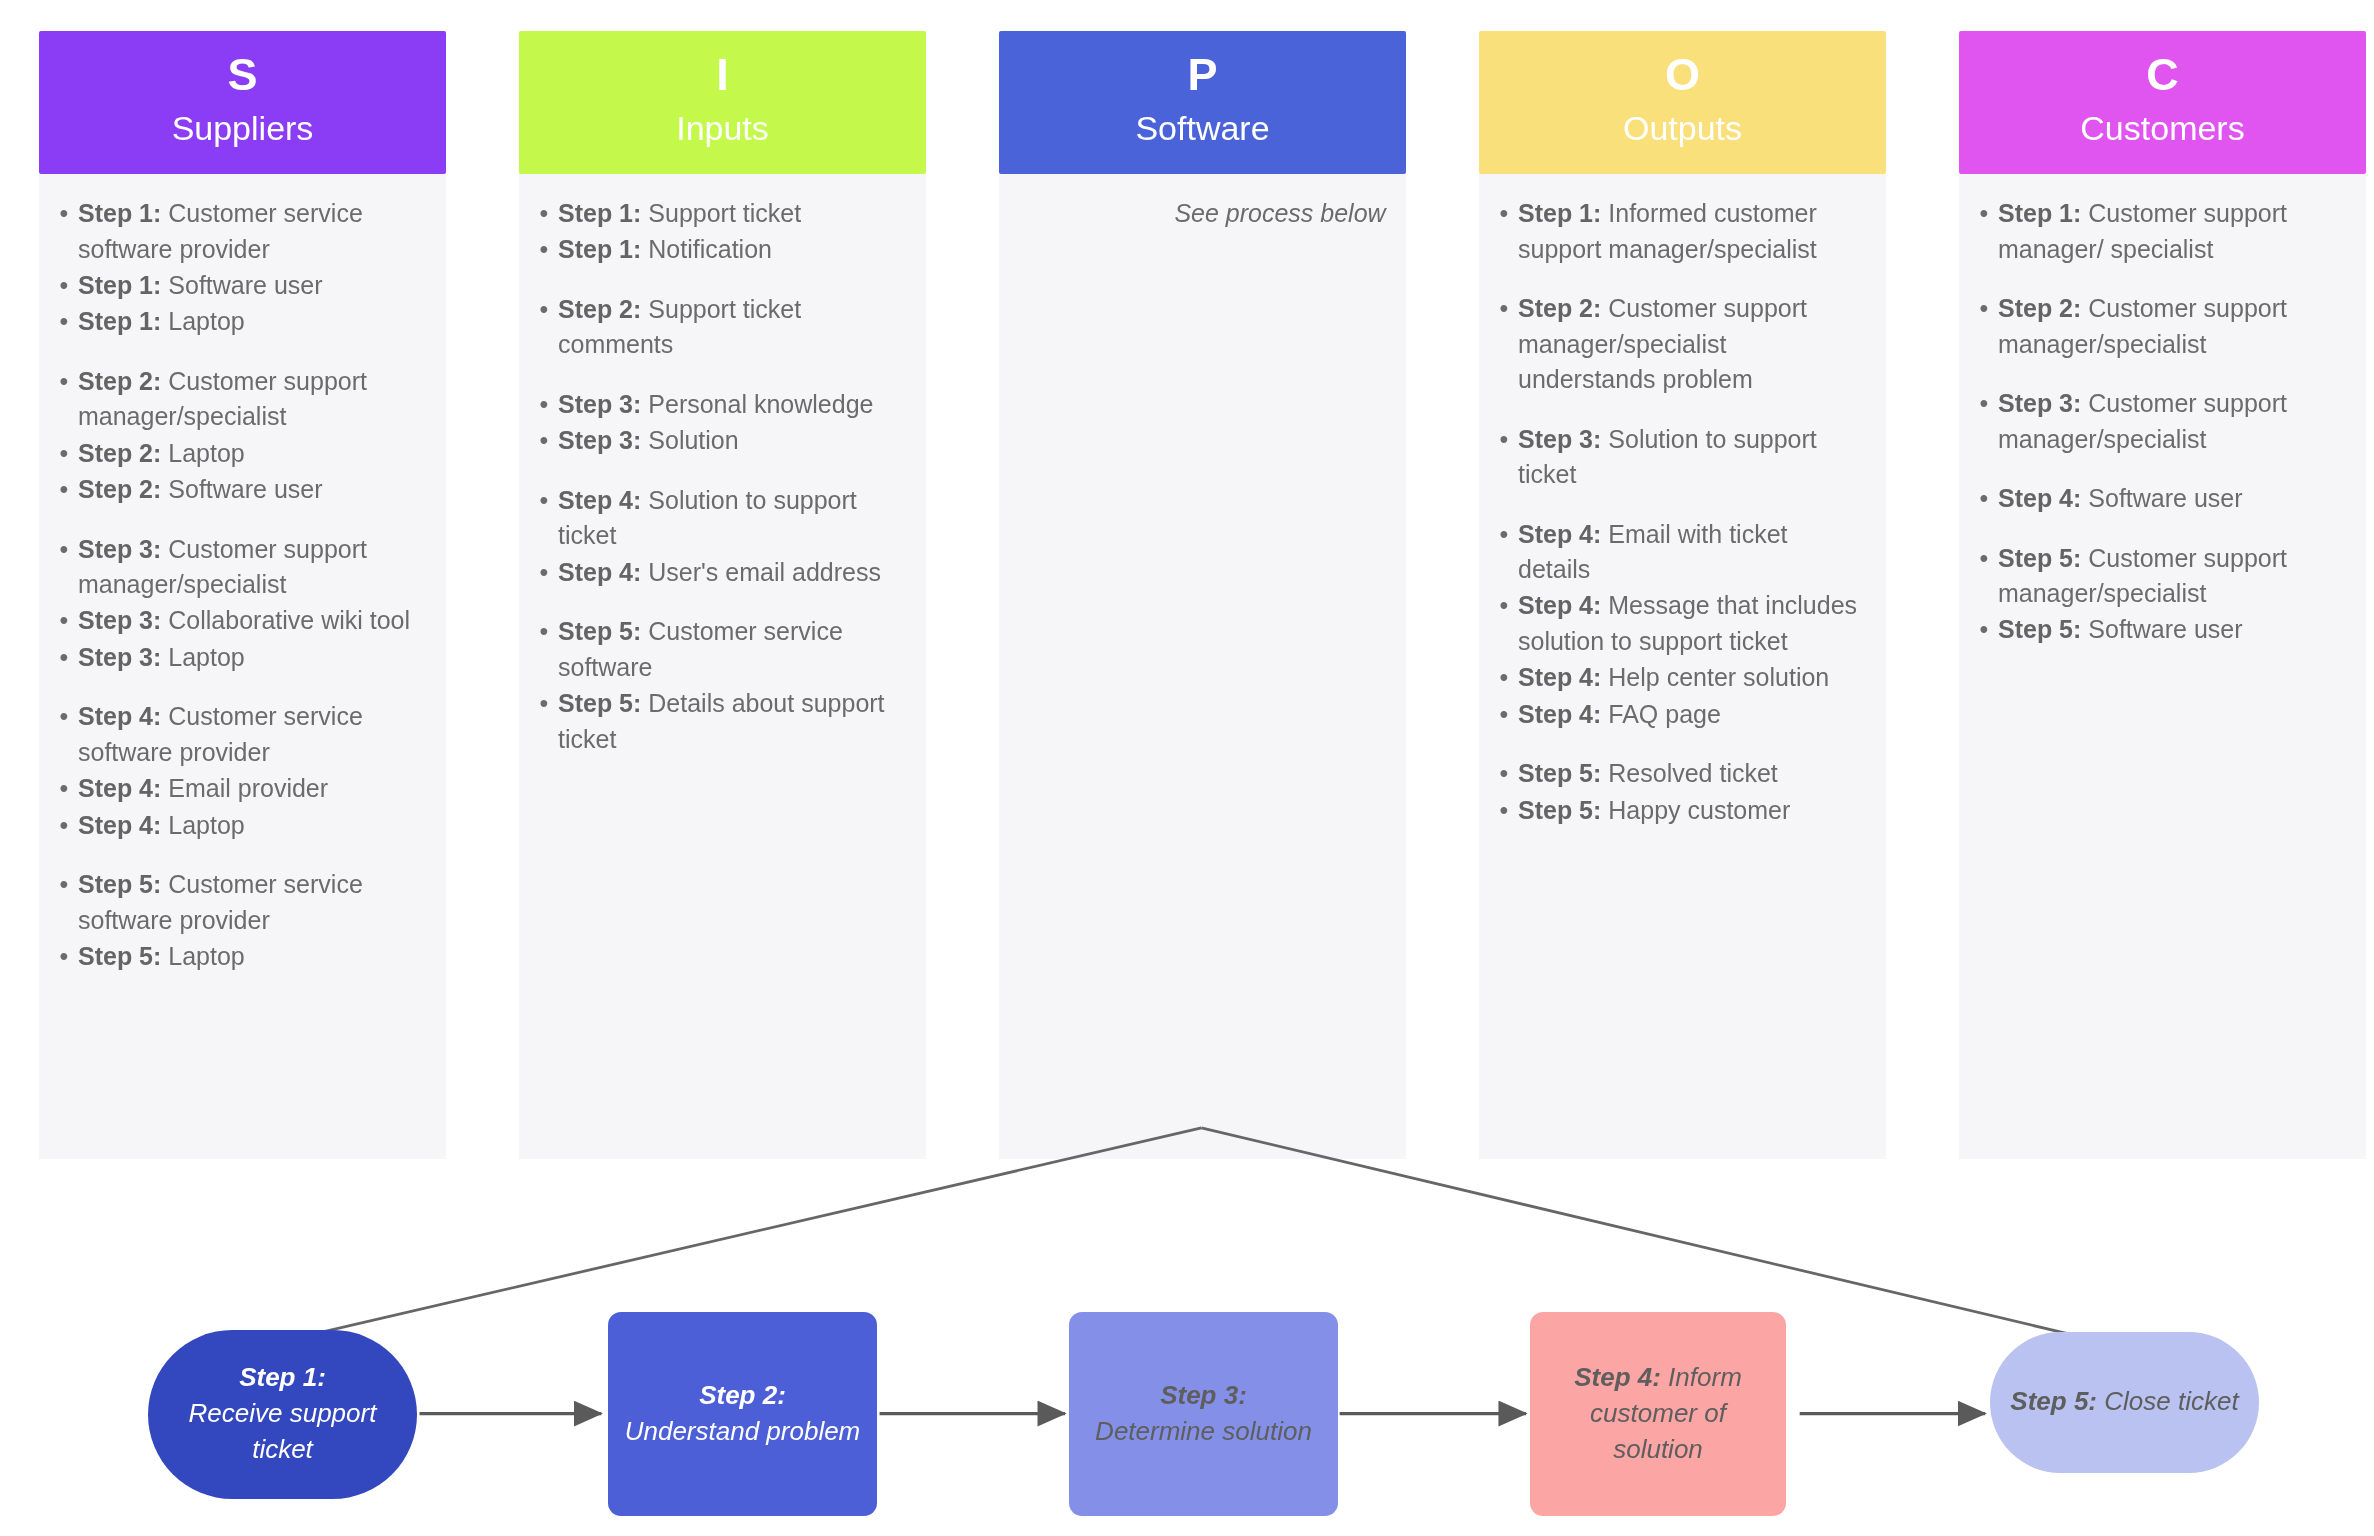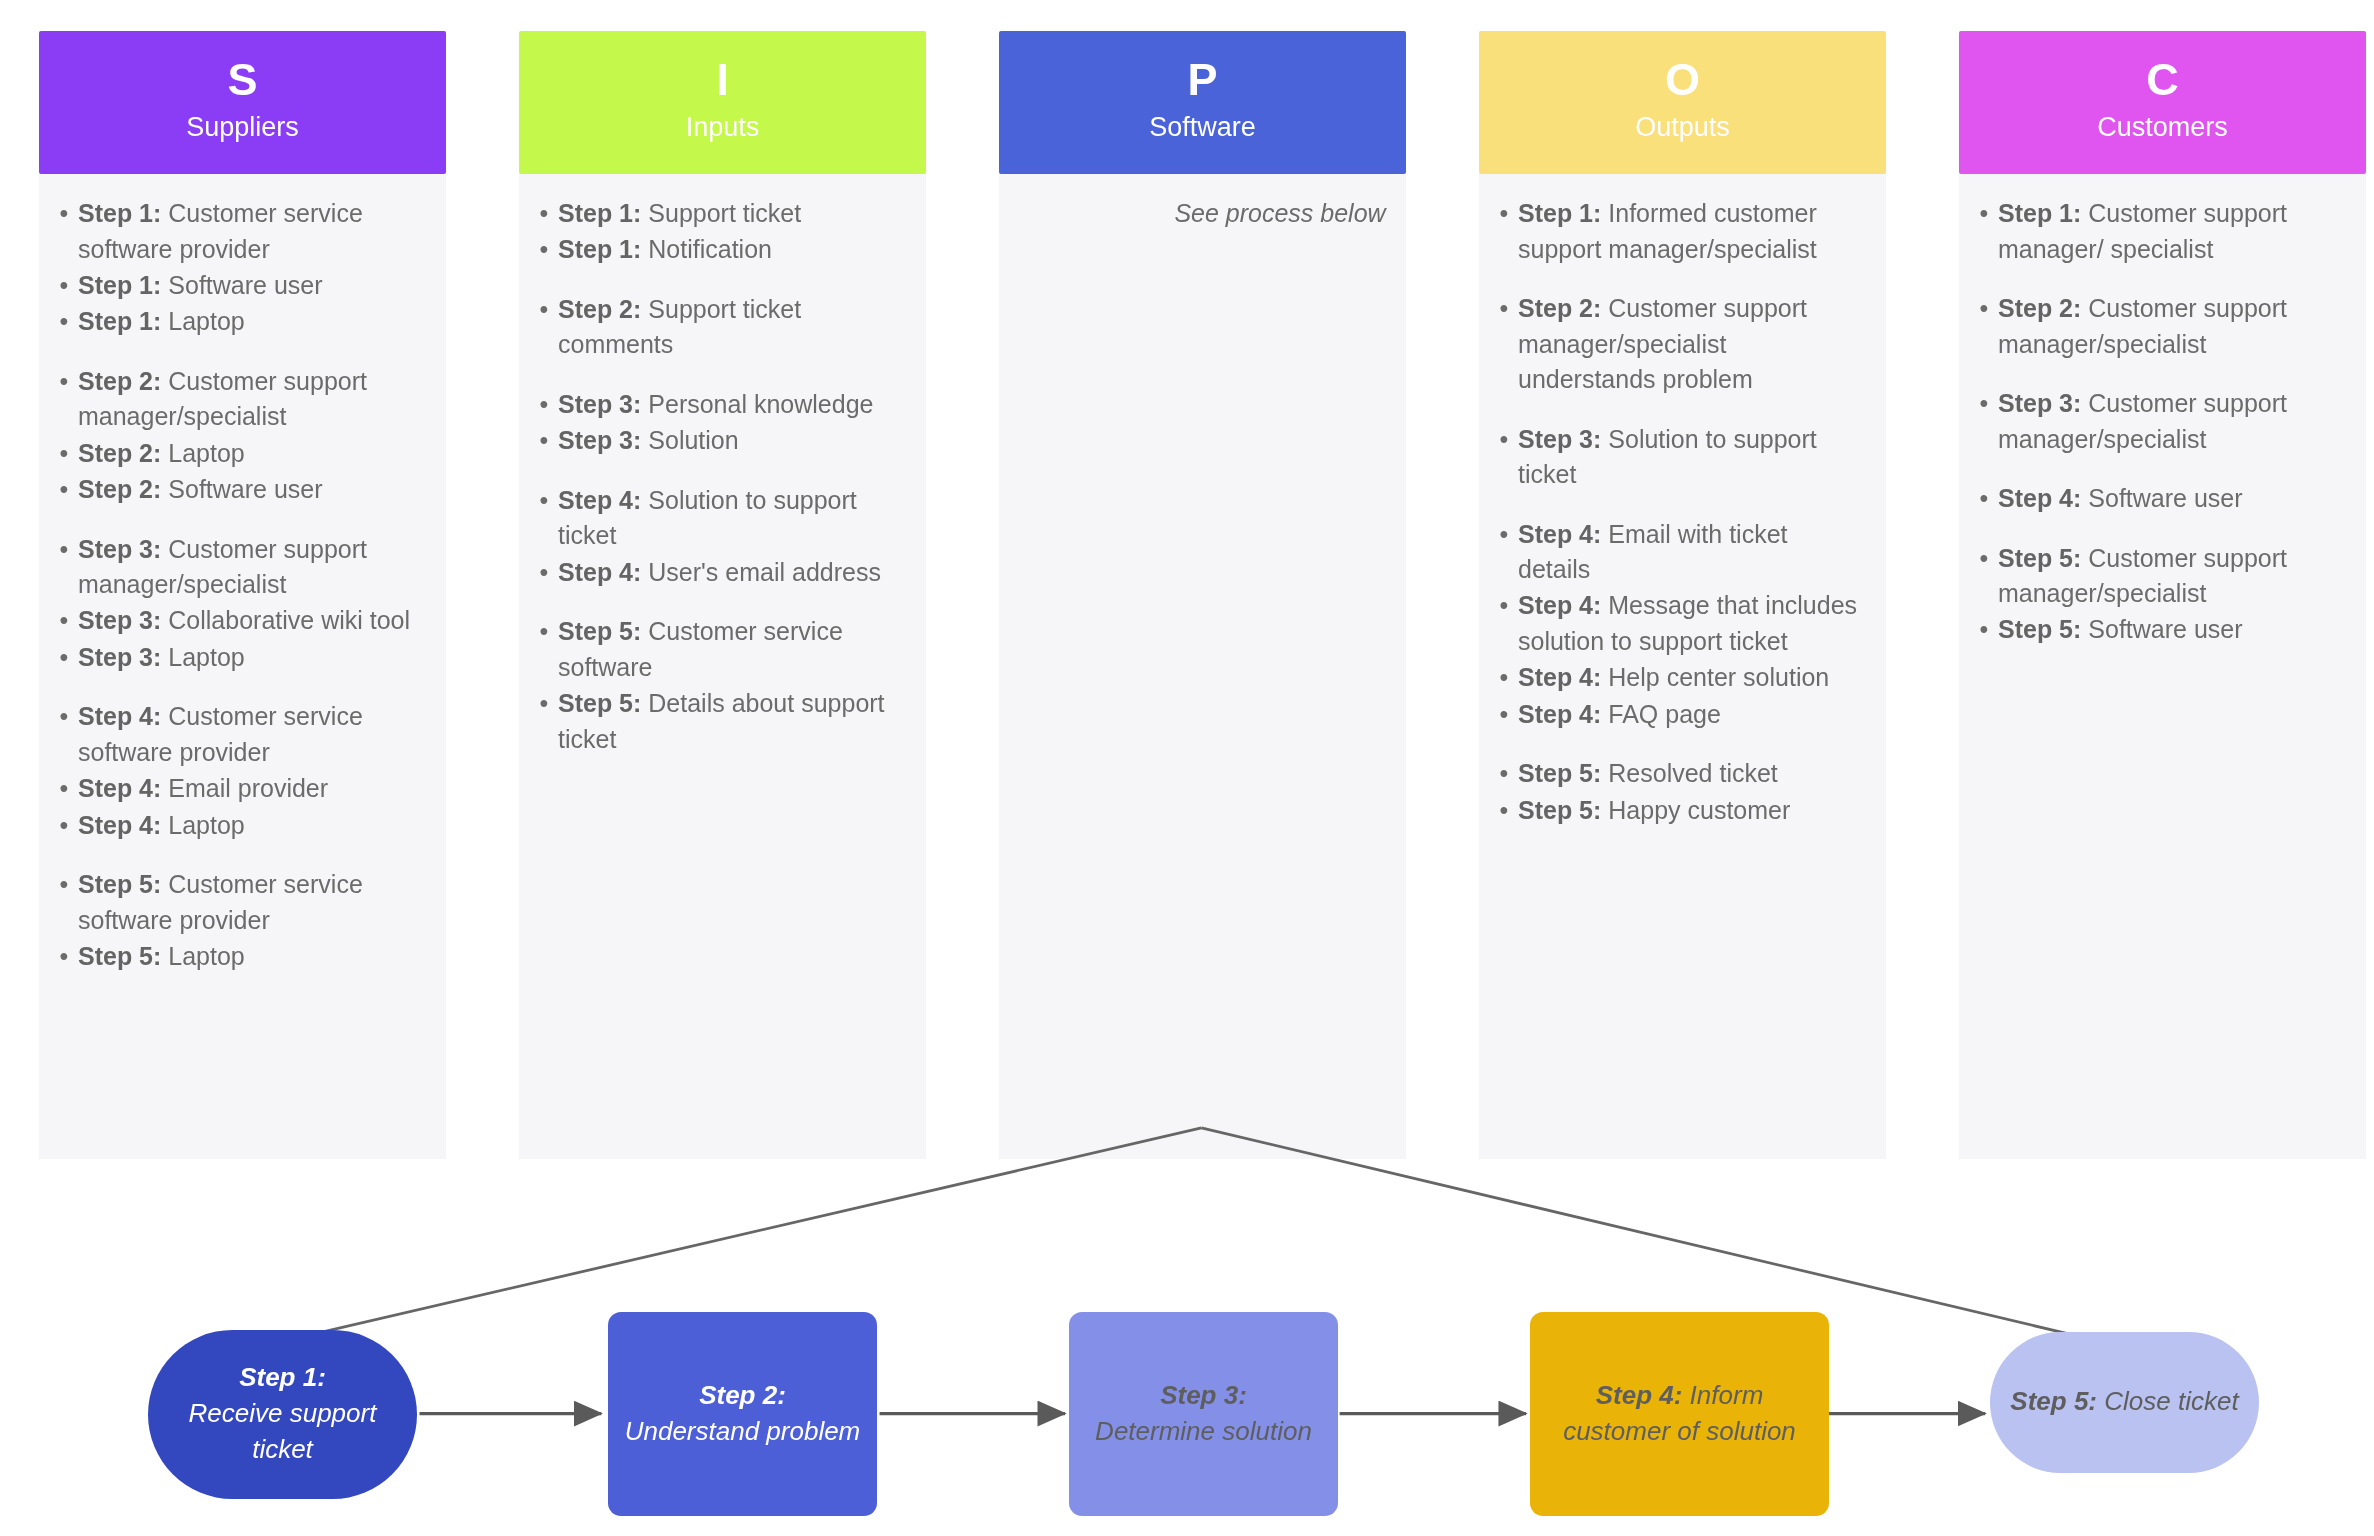--- a/index.html
+++ b/index.html
@@ -48,21 +48,21 @@
     color: #ffffff;
     padding-bottom: 3.7px;
   }
   .col-letter {
     font-size: 45px;
     font-weight: bold;
     line-height: 1.0;
     letter-spacing: 0px;
   }
   .col-name {
-    font-size: 27px;
+    font-size: 34px;
     font-weight: normal;
     line-height: 1.25;
     margin-top: 9.3px;
   }
 
   .col-body {
     background: #f6f5f7;
     padding: 22px 20.4px 20.4px 20.4px;
     min-height: 93px;
   }
@@ -435,21 +435,21 @@
       </div>
     </div>
 
     <div class="node rect" style="left:1069px; top:0px; width:269px; height:204px; background:#8490E8; color:#5e5e5e">
       <div>
         <span class="nlabel">Step 3:</span><br>
         <span>Determine solution</span>
       </div>
     </div>
 
-    <div class="node rect" style="left:1530px; top:0px; width:299px; height:204px; background:#eab308; color:#5e5e5e">
+    <div class="node rect" style="left:1530px; top:0px; width:256px; height:204px; background:#fca5a5; color:#5e5e5e">
       <div>
         <span class="nlabel">Step 4:</span>
         <span>Inform customer of solution</span>
       </div>
     </div>
 
     <div class="node pill" style="left:1990px; top:19.5px; width:269px; height:141px; background:#B9C2F0; color:#5e5e5e">
       <div>
         <span class="nlabel">Step 5:</span>
         <span>Close ticket</span>

